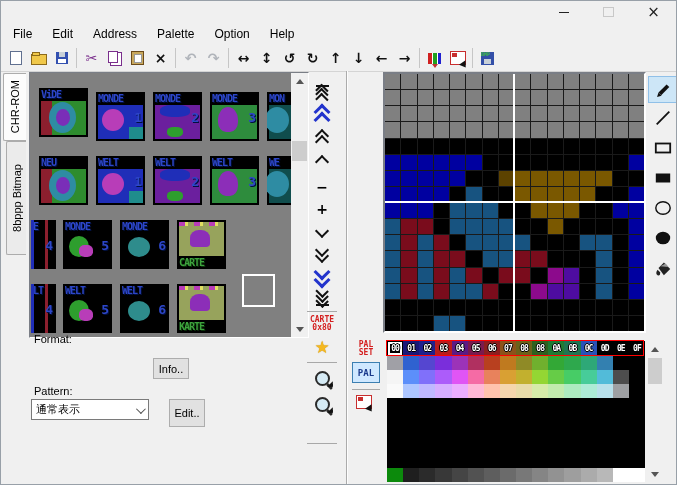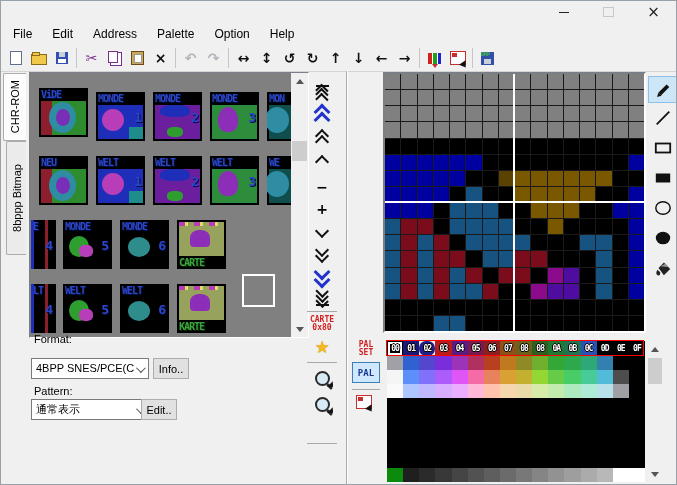--- a/index.html
+++ b/index.html
@@ -321,31 +321,27 @@
           <div class="tri-up"></div>
         </div>
       <div class="sb-thumb" style="top:68px;height:20px;"></div>
       <div class="sb-btn" style="bottom:0;">
           <div class="tri-dn"></div>
         </div>
     </div>
   </div>
 
   <div class="abs small-label" style="left:33px;top:332px;">Format:</div>
-  <div class="abs combo" style="left:30px;top:357px;width:118px;height:21px;">
-    <span>4BPP SNES/PCE(C</span>
-    <span class="chev-dn"></span>
-  </div>
   <div class="abs btn" style="left:152px;top:357px;width:36px;height:21px;">Info..</div>
   <div class="abs small-label" style="left:33px;top:384px;">Pattern:</div>
   <div class="abs combo" style="left:30px;top:398px;width:118px;height:21px;">
     <span>通常表示</span>
     <span class="chev-dn"></span>
   </div>
-  <div class="abs btn" style="left:140px;top:398px;width:36px;height:21px;">Edit..</div>
+  <div class="abs btn" style="left:168px;top:398px;width:36px;height:28px;">Edit..</div>
 
   <div id="nav-col">
       <div class="abs navbtn" style="top: 83px;">
         <div class="navbar-line" style="background: rgb(17, 17, 17);"></div>
         <div class="chv up" style="border-color: rgb(17, 17, 17);"></div>
         <div class="chv up" style="border-color: rgb(17, 17, 17);"></div>
         <div class="chv up" style="border-color: rgb(17, 17, 17);"></div>
       </div>
       <div class="abs navbtn" style="top: 106px;">
         <div class="chv up bold" style="border-color: rgb(34, 51, 204);"></div>
@@ -713,21 +709,21 @@
   </div>
   <div class="abs palbtn">PAL</div>
   <div class="abs sepline" style="left:351px;top:388px;width:28px;"></div>
   <div class="abs" style="left:355px;top:394px;">
     <div class="ic-palfile"></div>
   </div>
   <div class="abs pal-rowborder"></div>
   <div class="abs palgrid" id="pal-grid">
       <div class="sel" style="background: rgb(0, 0, 0);">00</div>
       <div style="background: rgb(26, 24, 120);">01</div>
-      <div style="background: rgb(32, 32, 140); border-radius: 7px;">02</div>
+      <div style="background: rgb(32, 32, 140);">02</div>
       <div style="background: #b91c1c;">03</div>
       <div style="background: rgb(92, 26, 133);">04</div>
       <div style="background: rgb(122, 26, 77);">05</div>
       <div style="background: rgb(140, 31, 31);">06</div>
       <div style="background: rgb(140, 82, 26);">07</div>
       <div style="background: rgb(107, 97, 26);">08</div>
       <div style="background: rgb(46, 97, 31);">08</div>
       <div style="background: rgb(31, 122, 51);">0A</div>
       <div style="background: rgb(31, 117, 82);">0B</div>
       <div style="background: rgb(41, 82, 184);">0C</div>

